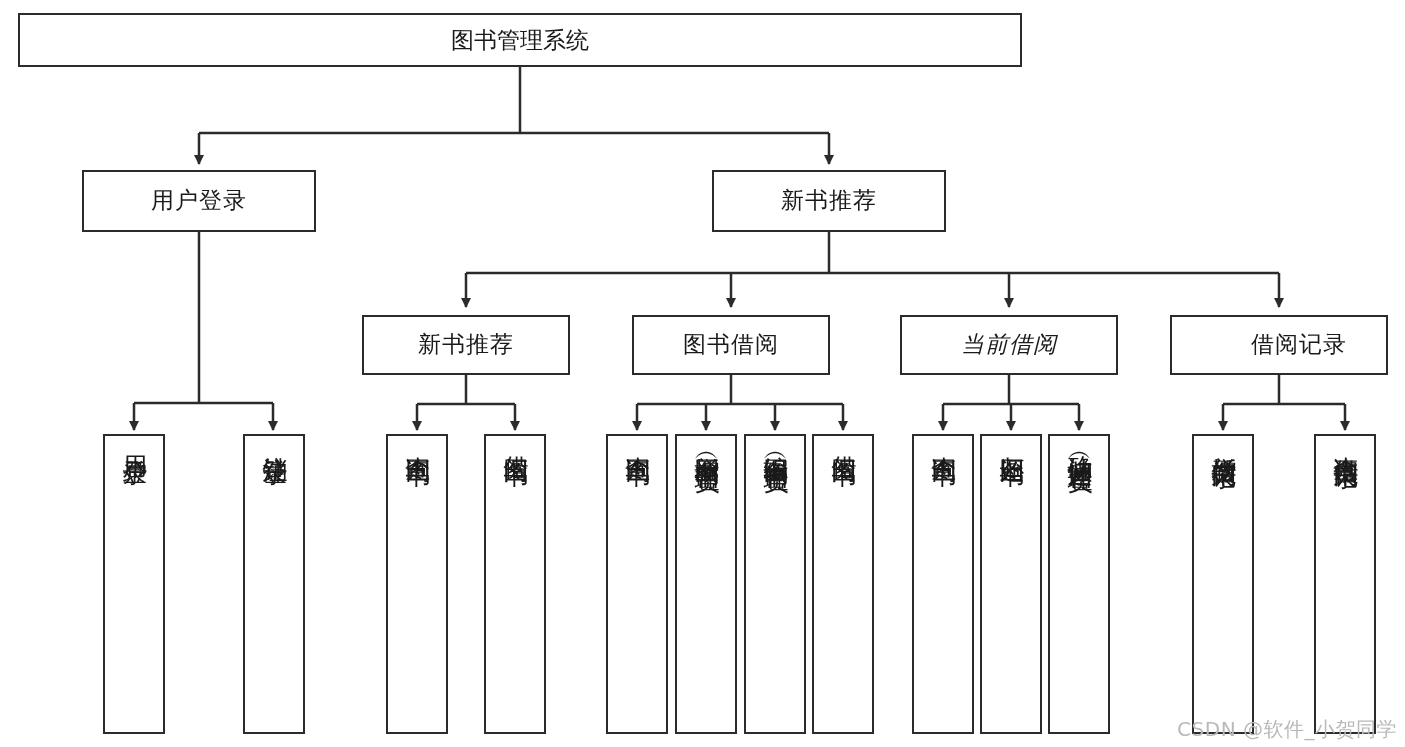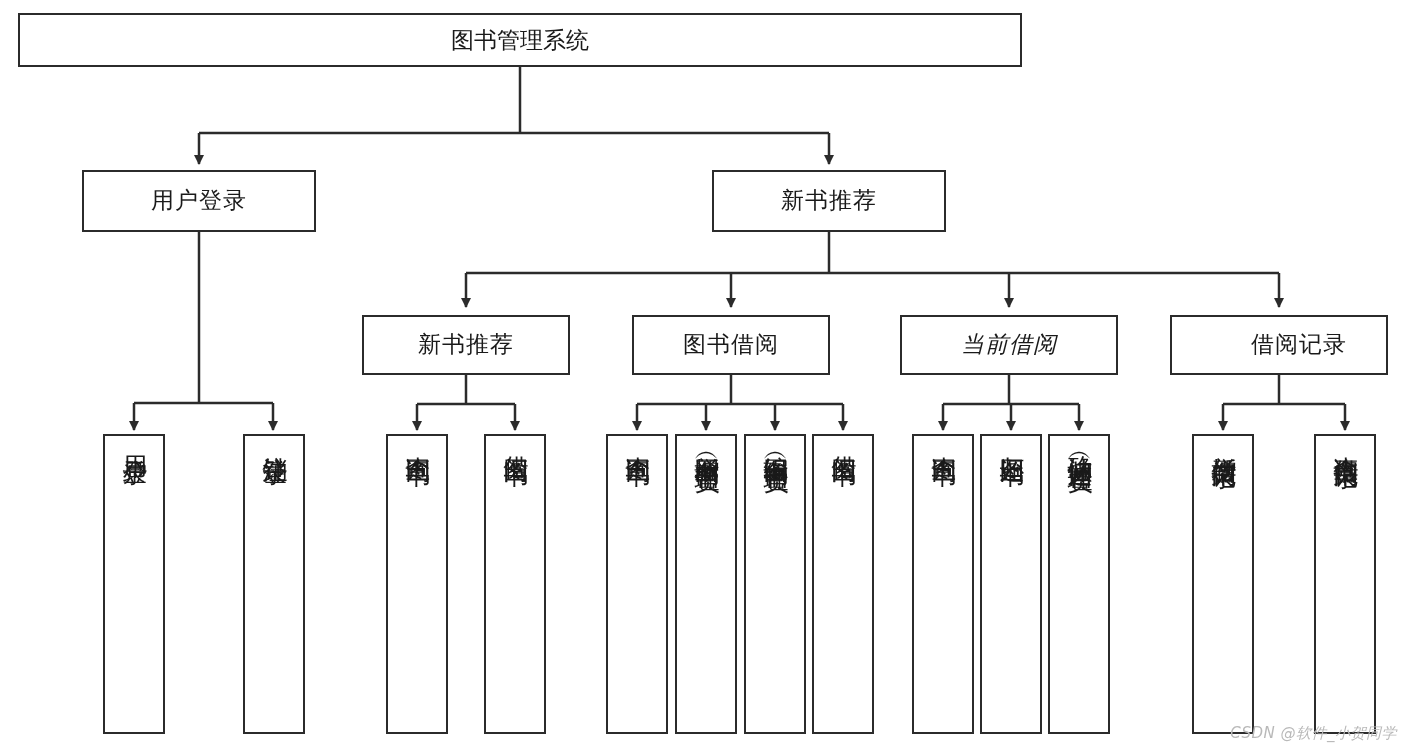--- a/index.html
+++ b/index.html
@@ -51,25 +51,24 @@
     font-size: 25px;
     line-height: 1.15;
     letter-spacing: 2px;
     white-space: nowrap;
     color: #1a1a1a;
   }
   .watermark {
     position: absolute;
     right: 8px;
     bottom: 4px;
-    font-size: 15px;
+    font-size: 20px;
     color: #b9b9b9;
     letter-spacing: 0.5px;
     white-space: nowrap;
-    font-style: italic;
   }
 </style>
 </head>
 <body>
 
 <div id="canvas">
 
   <svg id="edges" viewBox="0 0 1405 747">
     <defs>
       <marker id="arr" markerWidth="12" markerHeight="12" refX="9" refY="5" orient="auto" markerUnits="userSpaceOnUse">

